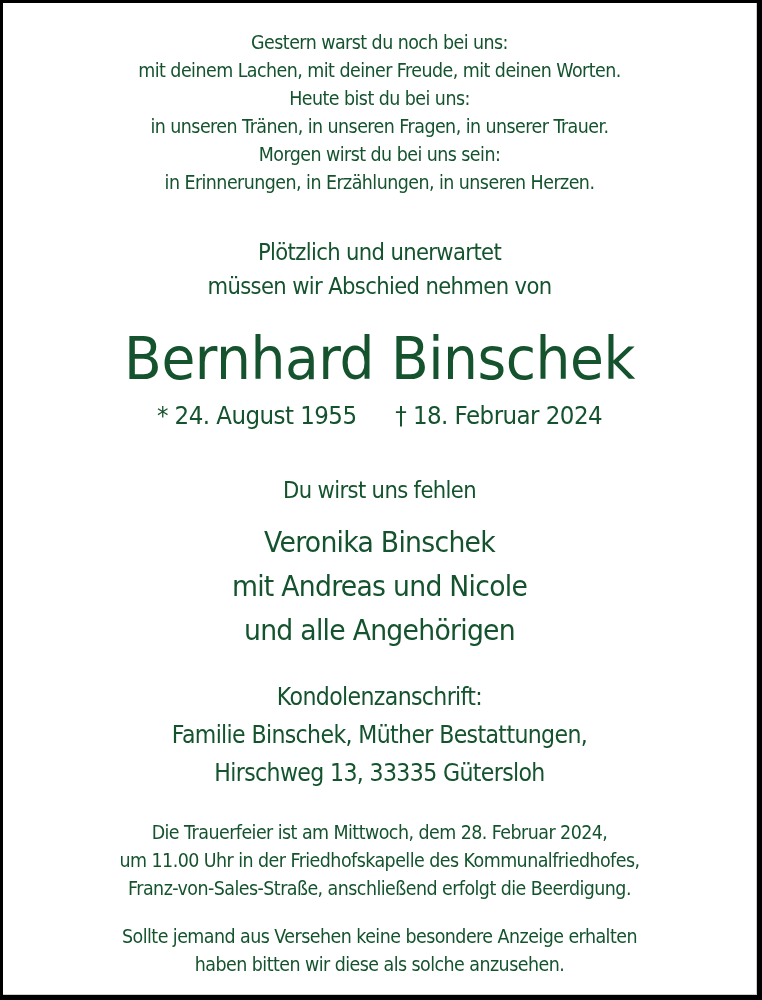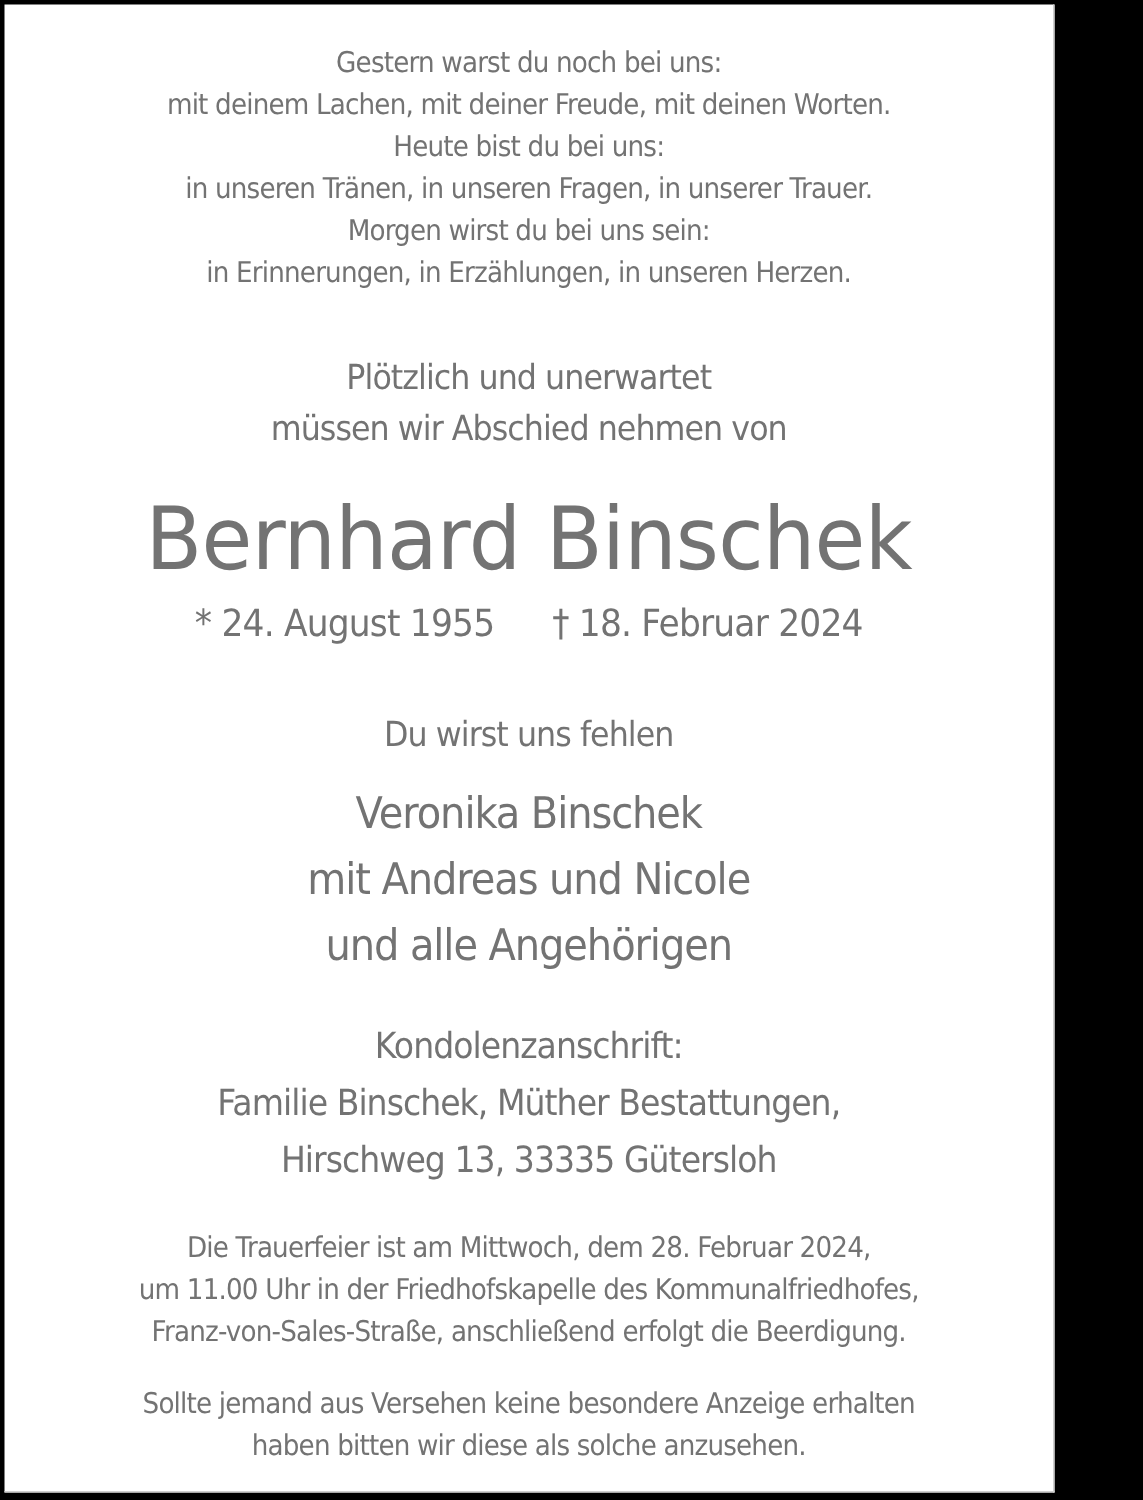--- a/index.html
+++ b/index.html
@@ -1,22 +1,22 @@
 <!DOCTYPE html>
 <html><head>
 <meta charset="utf-8">
 <style>
   html, body { margin: 0; padding: 0; background: #000; }
   body { width: 762px; height: 1000px; overflow: hidden; position: relative; }
   .frame {
-    position: absolute; left: 3px; top: 3px; width: 700px; height: 992px;
+    position: absolute; left: 3px; top: 3px; width: 754px; height: 992px;
     background: #fff; box-sizing: border-box;
     border-right: 1px solid #cfcfcf; border-bottom: 1px solid #cfcfcf;
     font-family: "DejaVu Sans", "Liberation Sans", sans-serif;
-    color: #737373; text-align: center;
+    color: #14532d; text-align: center;
   }
   .ln { position: absolute; left: 0; right: 0; white-space: nowrap; }
   .poem { font-size: 19px; letter-spacing: -0.6px; transform: scaleX(0.92); }
   .s22 { font-size: 23px; letter-spacing: -0.7px; transform: scaleX(0.92); }
   .name { font-size: 58px; letter-spacing: -0.5px; transform: scaleX(0.95); }
   .dates { font-size: 25px; letter-spacing: -0.6px; transform: scaleX(0.92); }
   .fam { font-size: 29px; letter-spacing: -0.8px; transform: scaleX(0.92); }
   .addr { font-size: 24px; letter-spacing: -0.7px; transform: scaleX(0.92); }
   .small { font-size: 19px; letter-spacing: -0.6px; transform: scaleX(0.92); }
   .gap { display: inline-block; width: 42px; }

